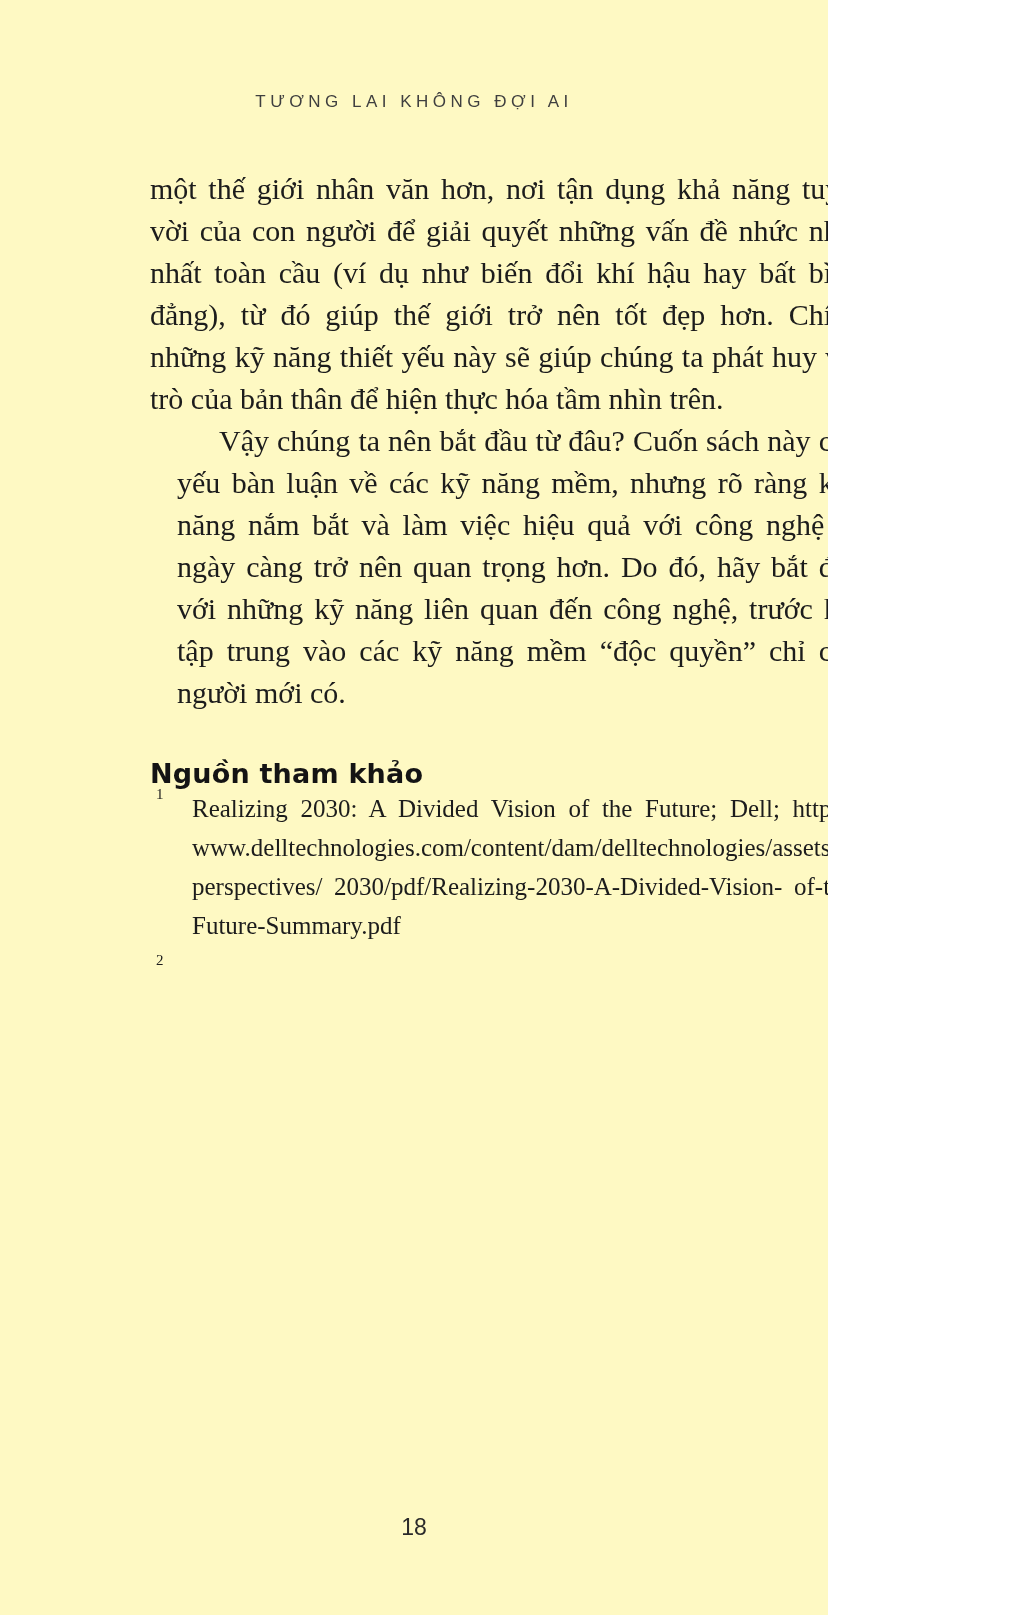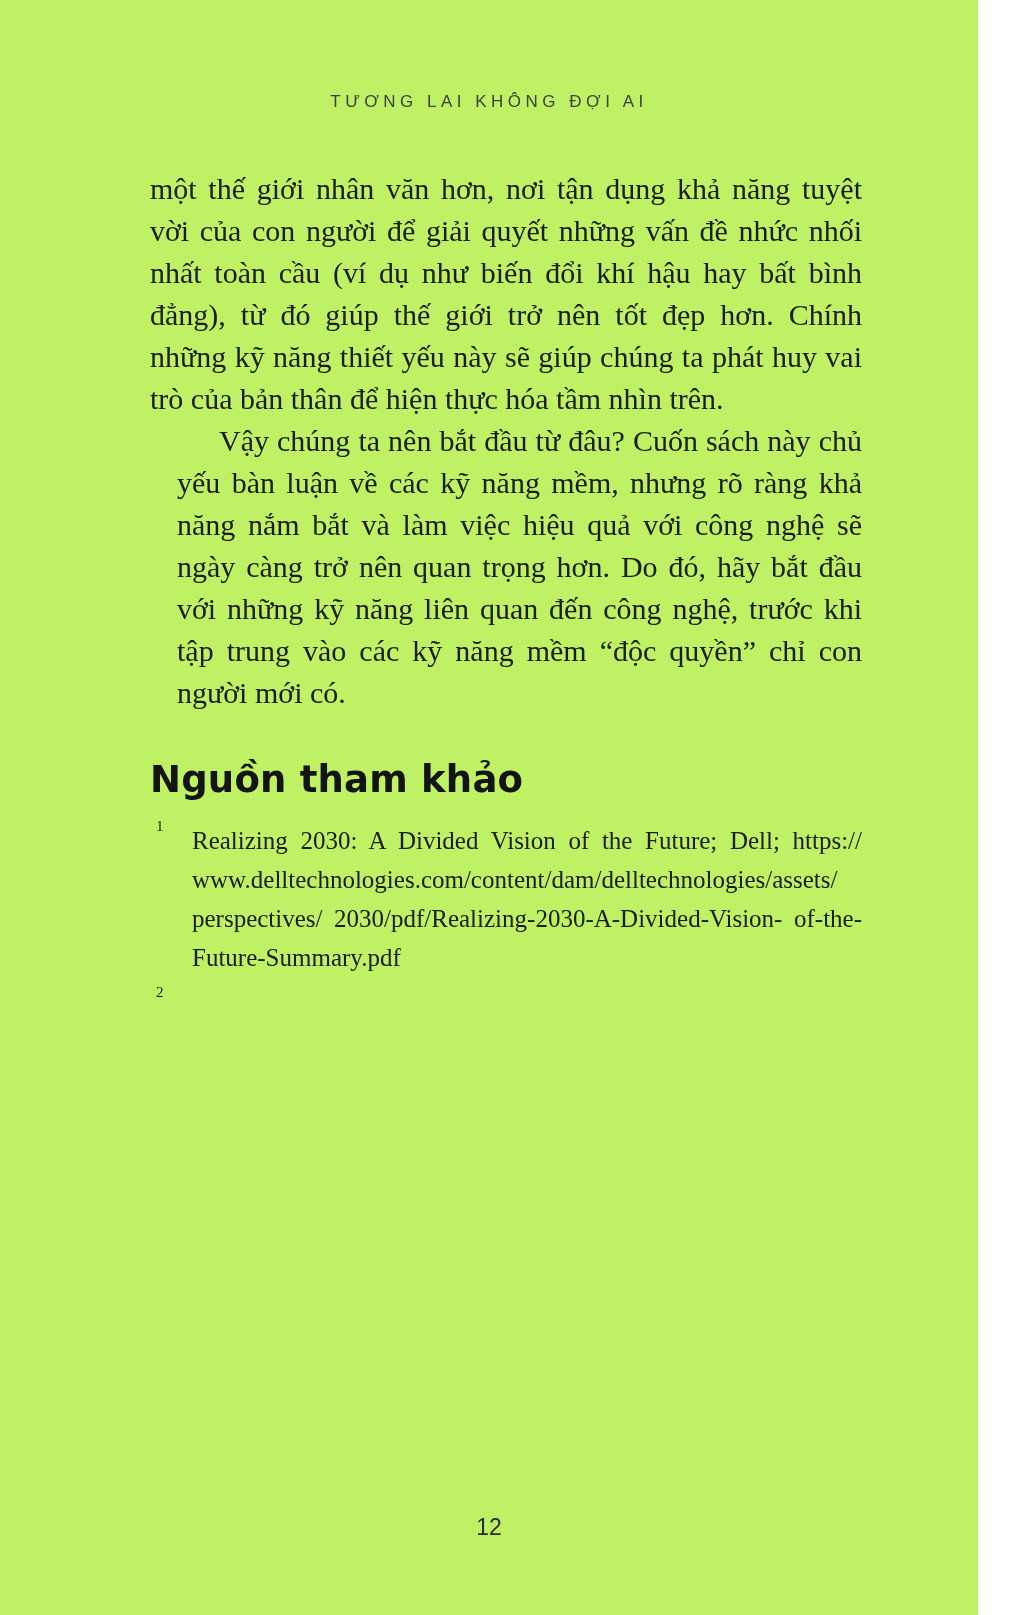--- a/index.html
+++ b/index.html
@@ -6,23 +6,23 @@
   html, body { background: #ffffff; }
   body {
     width: 1024px;
     height: 1615px;
     position: relative;
     font-family: "Liberation Serif", "DejaVu Serif", serif;
     color: #1e1e1e;
   }
   .page {
     position: relative;
-    width: 978px;
+    width: 828px;
     height: 1615px;
-    background: #bef264;
+    background: #fef9c3;
     overflow: hidden;
   }
   .running-header {
     position: absolute;
     top: 92px;
     left: 0;
     width: 100%;
     text-align: center;
     font-family: "Liberation Sans", "DejaVu Sans", sans-serif;
     font-size: 17px;
@@ -41,24 +41,23 @@
     line-height: 42px;
     text-align: justify;
     color: #1c1c1c;
   }
   .para.indent {
     text-indent: 42px;
     margin-left: 27px;
   }
   .refs-heading {
     margin-top: 44px;
-    margin-bottom: 20px;
     font-family: "DejaVu Sans", "Liberation Sans", sans-serif;
     font-weight: 700;
-    font-size: 37px;
+    font-size: 27px;
     color: #141414;
     letter-spacing: 0.2px;
   }
   .refs {
     list-style: none;
   }
   .ref {
     position: relative;
     padding-left: 42px;
     font-size: 25px;
@@ -108,15 +107,15 @@
         <span class="ref-num">1</span>
         <span class="ref-text">Realizing 2030: A Divided Vision of the Future; Dell; https:// www.delltechnologies.com/content/dam/delltechnologies/assets/ perspectives/ 2030/pdf/Realizing-2030-A-Divided-Vision- of-the-Future-Summary.pdf</span>
       </li>
       <li class="ref">
         <span class="ref-num">2</span>
       </li>
     </ol>
 
   </main>
 
-  <footer class="page-number">12</footer>
+  <footer class="page-number">18</footer>
 
 </div>
 
 </body></html>

